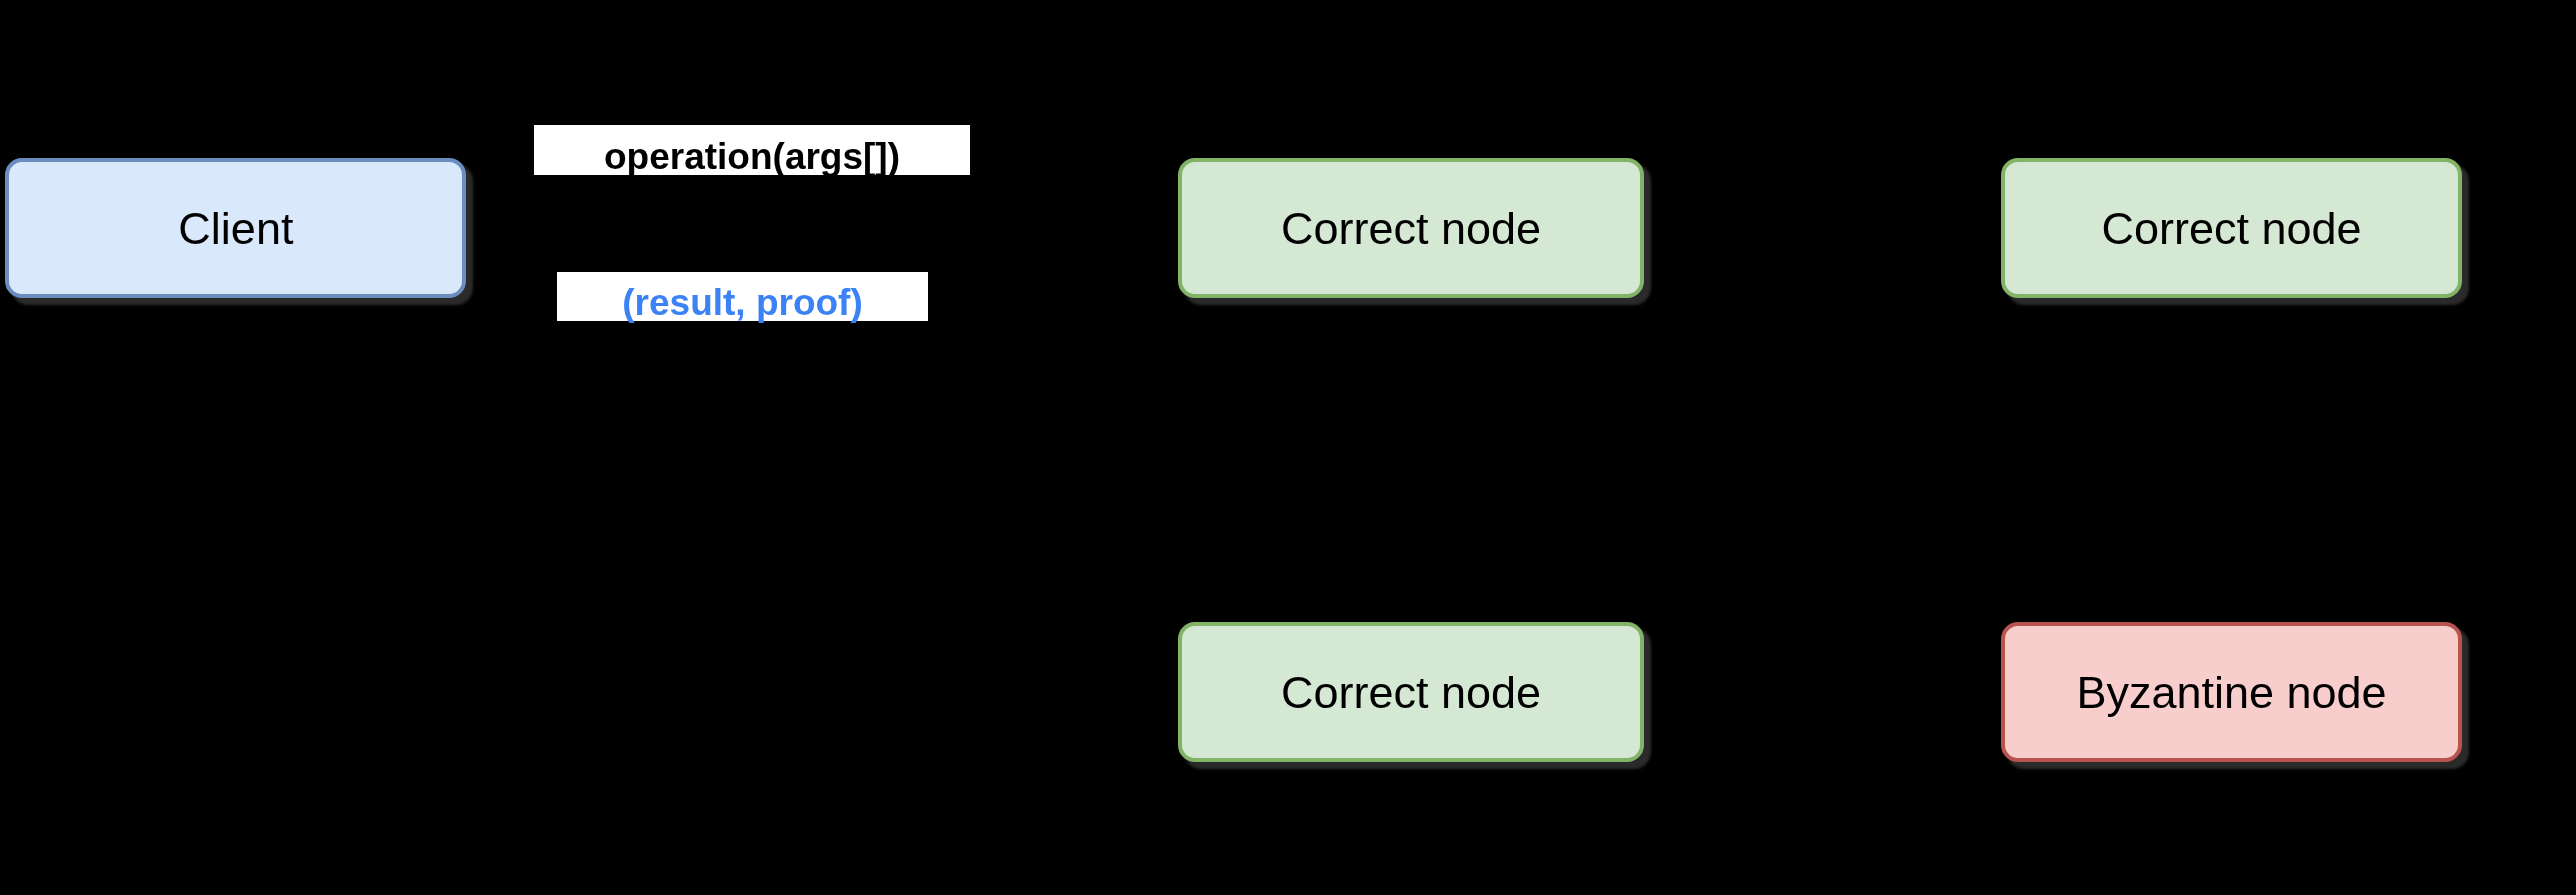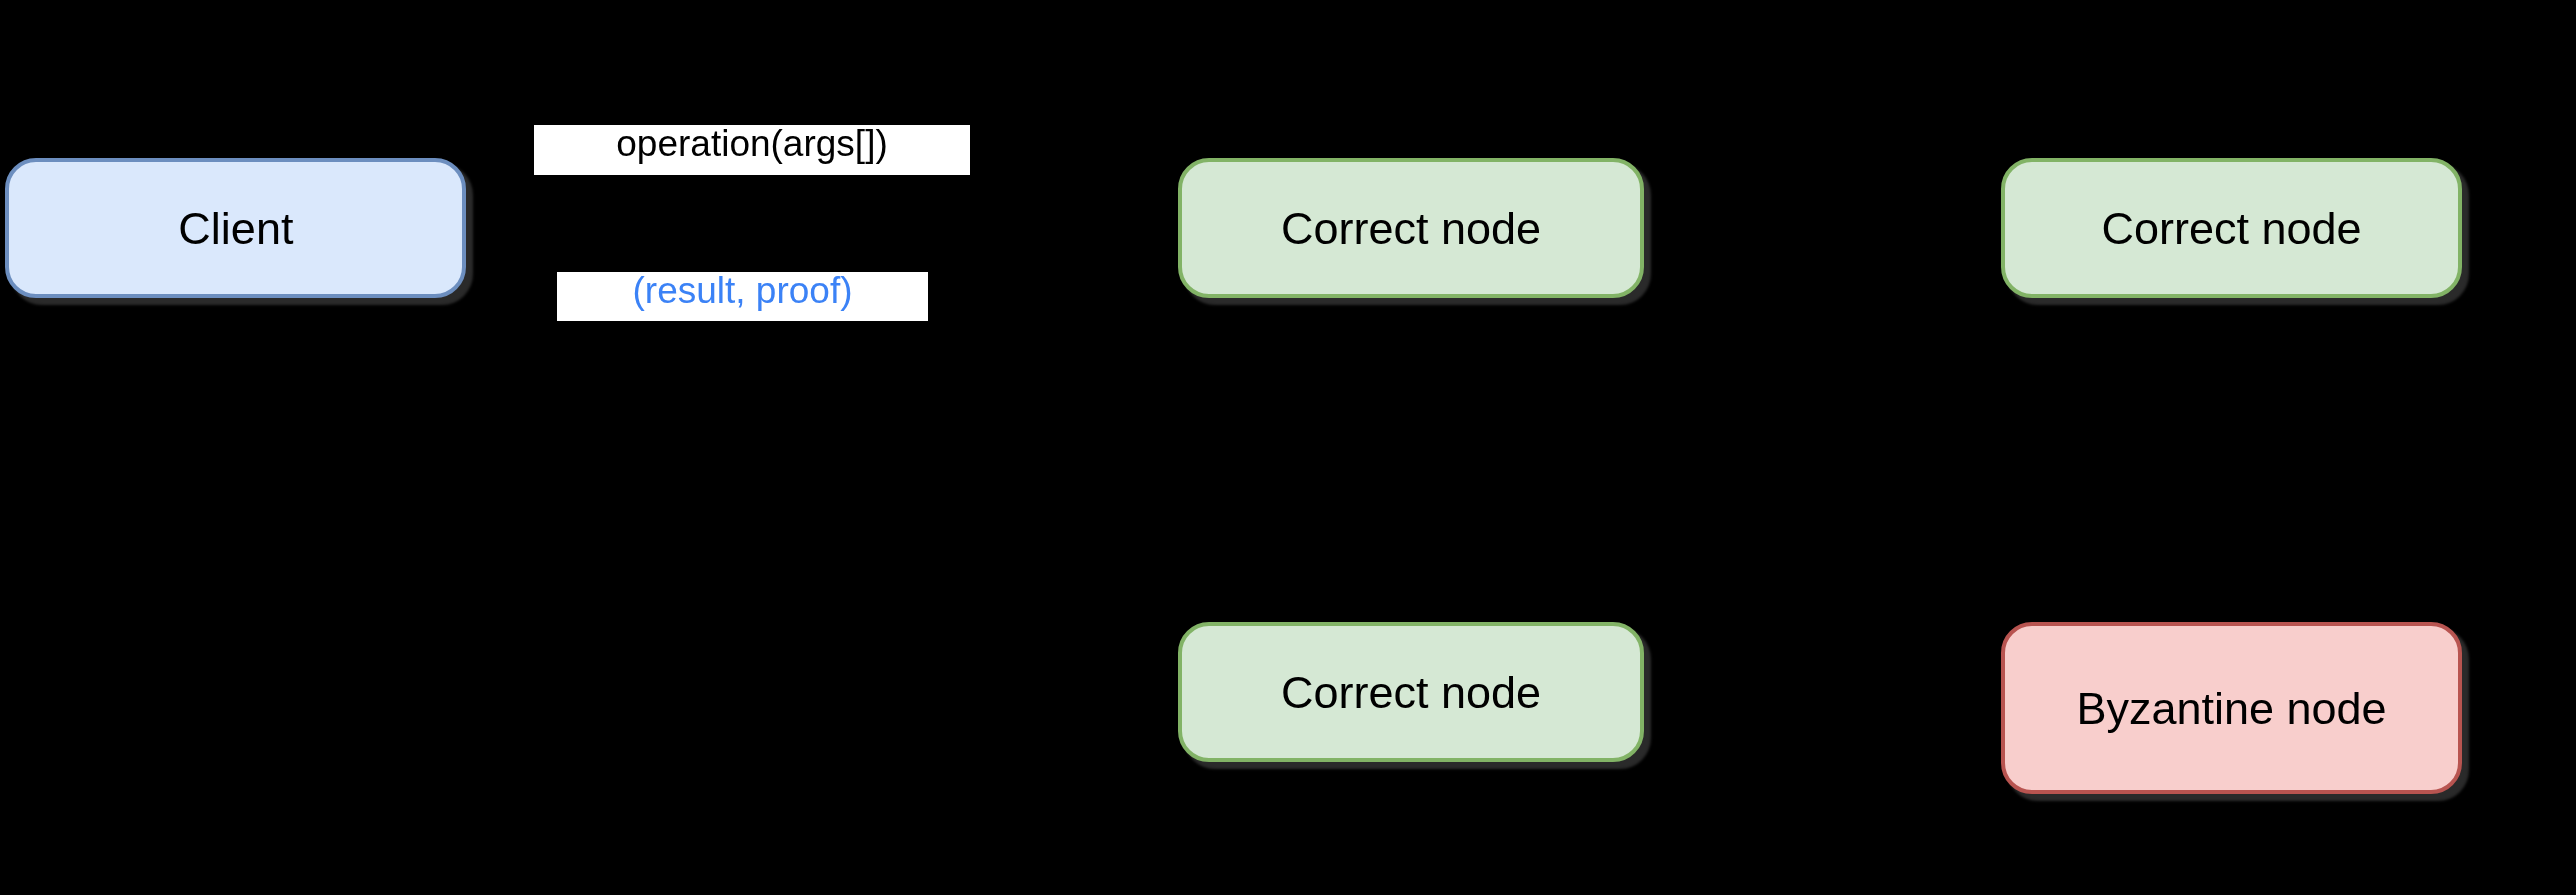--- a/index.html
+++ b/index.html
@@ -14,40 +14,40 @@
   .canvas {
     position: relative;
     width: 2576px;
     height: 896px;
     background: #000000;
   }
   .node {
     position: absolute;
     box-sizing: border-box;
     border: 4.5px solid #000;
-    border-radius: 31px;
+    border-radius: 17px;
     display: flex;
     align-items: center;
     justify-content: center;
     color: #000000;
     font-size: 45px;
     line-height: 1;
     box-shadow: 6.2px 6.2px 2.7px rgba(120,120,120,0.35);
     white-space: nowrap;
   }
   .msg {
     position: absolute;
     box-sizing: border-box;
     background: #ffffff;
     color: #000000;
-    font-weight: normal;
+    font-weight: bold;
     font-size: 37px;
     line-height: 1;
     display: flex;
-    align-items: flex-start;
+    align-items: flex-end;
     justify-content: center;
     white-space: nowrap;
   }
 </style>
 </head>
 <body>
 
 <div class="canvas">
 
   <div class="node" style="left: 5.4px; top: 158px; width: 461px; height: 140px; background: rgb(218, 232, 252); border-color: rgb(108, 142, 191);">
@@ -59,21 +59,21 @@
   </div>
 
   <div class="node" style="left: 2001px; top: 158px; width: 461px; height: 140px; background: rgb(213, 232, 212); border-color: rgb(130, 179, 102);">
     <span>Correct node</span>
   </div>
 
   <div class="node" style="left: 1178px; top: 622px; width: 466px; height: 140px; background: rgb(213, 232, 212); border-color: rgb(130, 179, 102);">
     <span>Correct node</span>
   </div>
 
-  <div class="node" style="left: 2001px; top: 622px; width: 461px; height: 172px; background: rgb(248, 206, 204); border-color: rgb(184, 84, 80);">
+  <div class="node" style="left: 2001px; top: 622px; width: 461px; height: 140px; background: rgb(248, 206, 204); border-color: rgb(184, 84, 80);">
     <span>Byzantine node</span>
   </div>
 
   <div class="msg" style="left: 534px; top: 125px; width: 436px; height: 50px; background: rgb(255, 255, 255); color: rgb(0, 0, 0);">
     <span>operation(args[])</span>
   </div>
 
   <div class="msg" style="left: 557px; top: 272px; width: 371px; height: 49px; background: rgb(255, 255, 255); color: #3b82f6;">
     <span>(result, proof)</span>
   </div>

